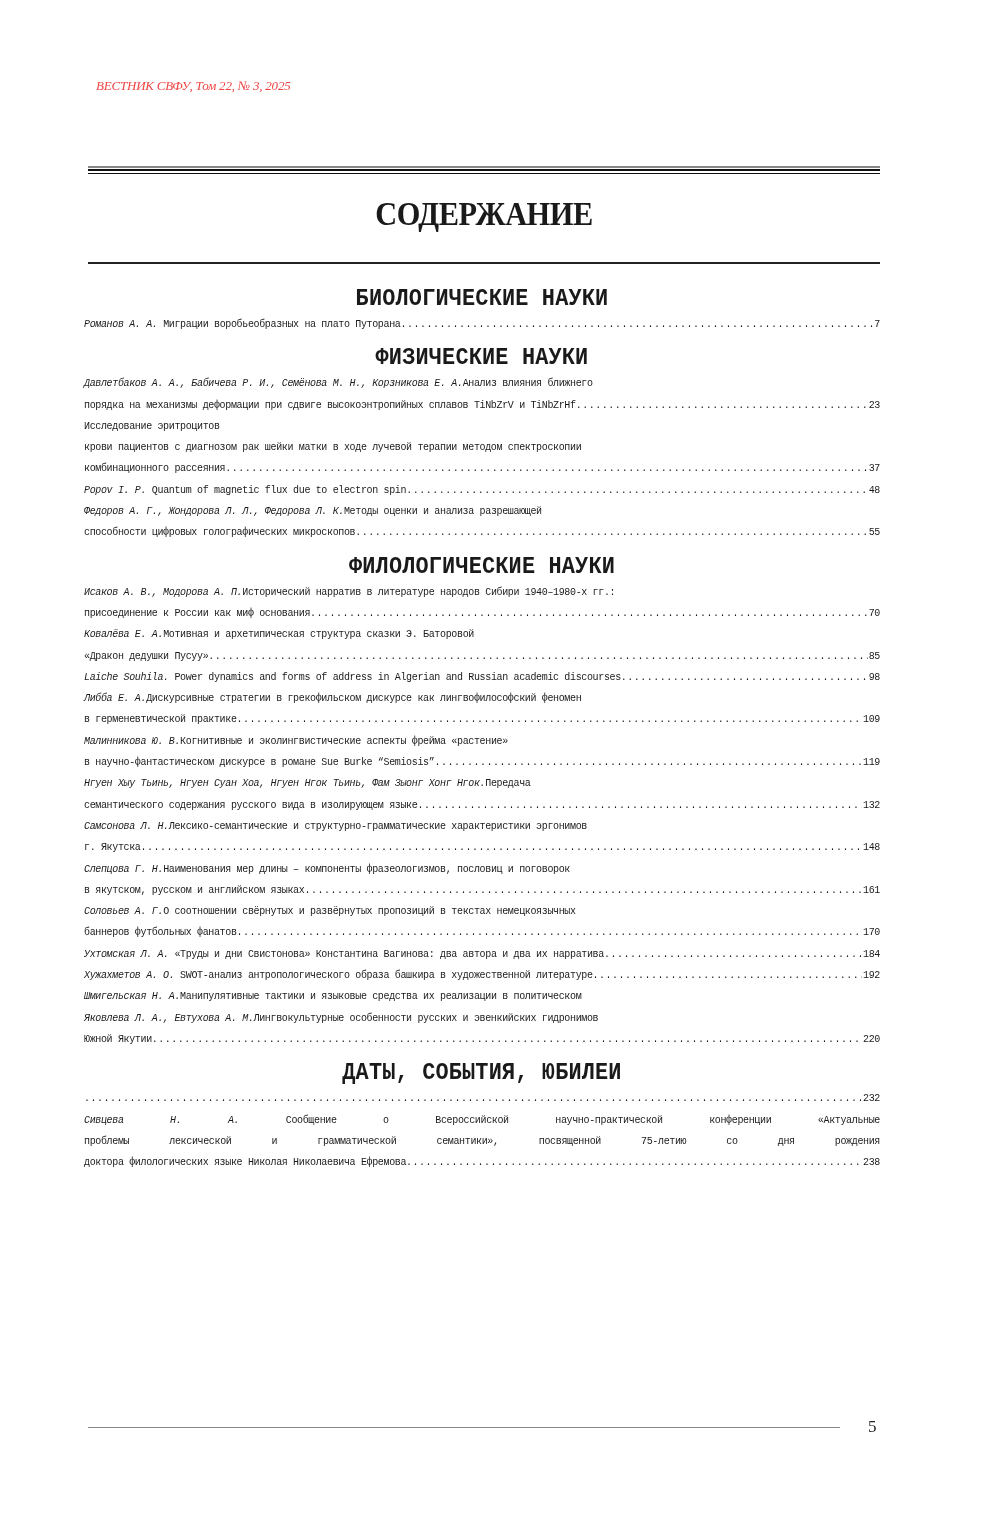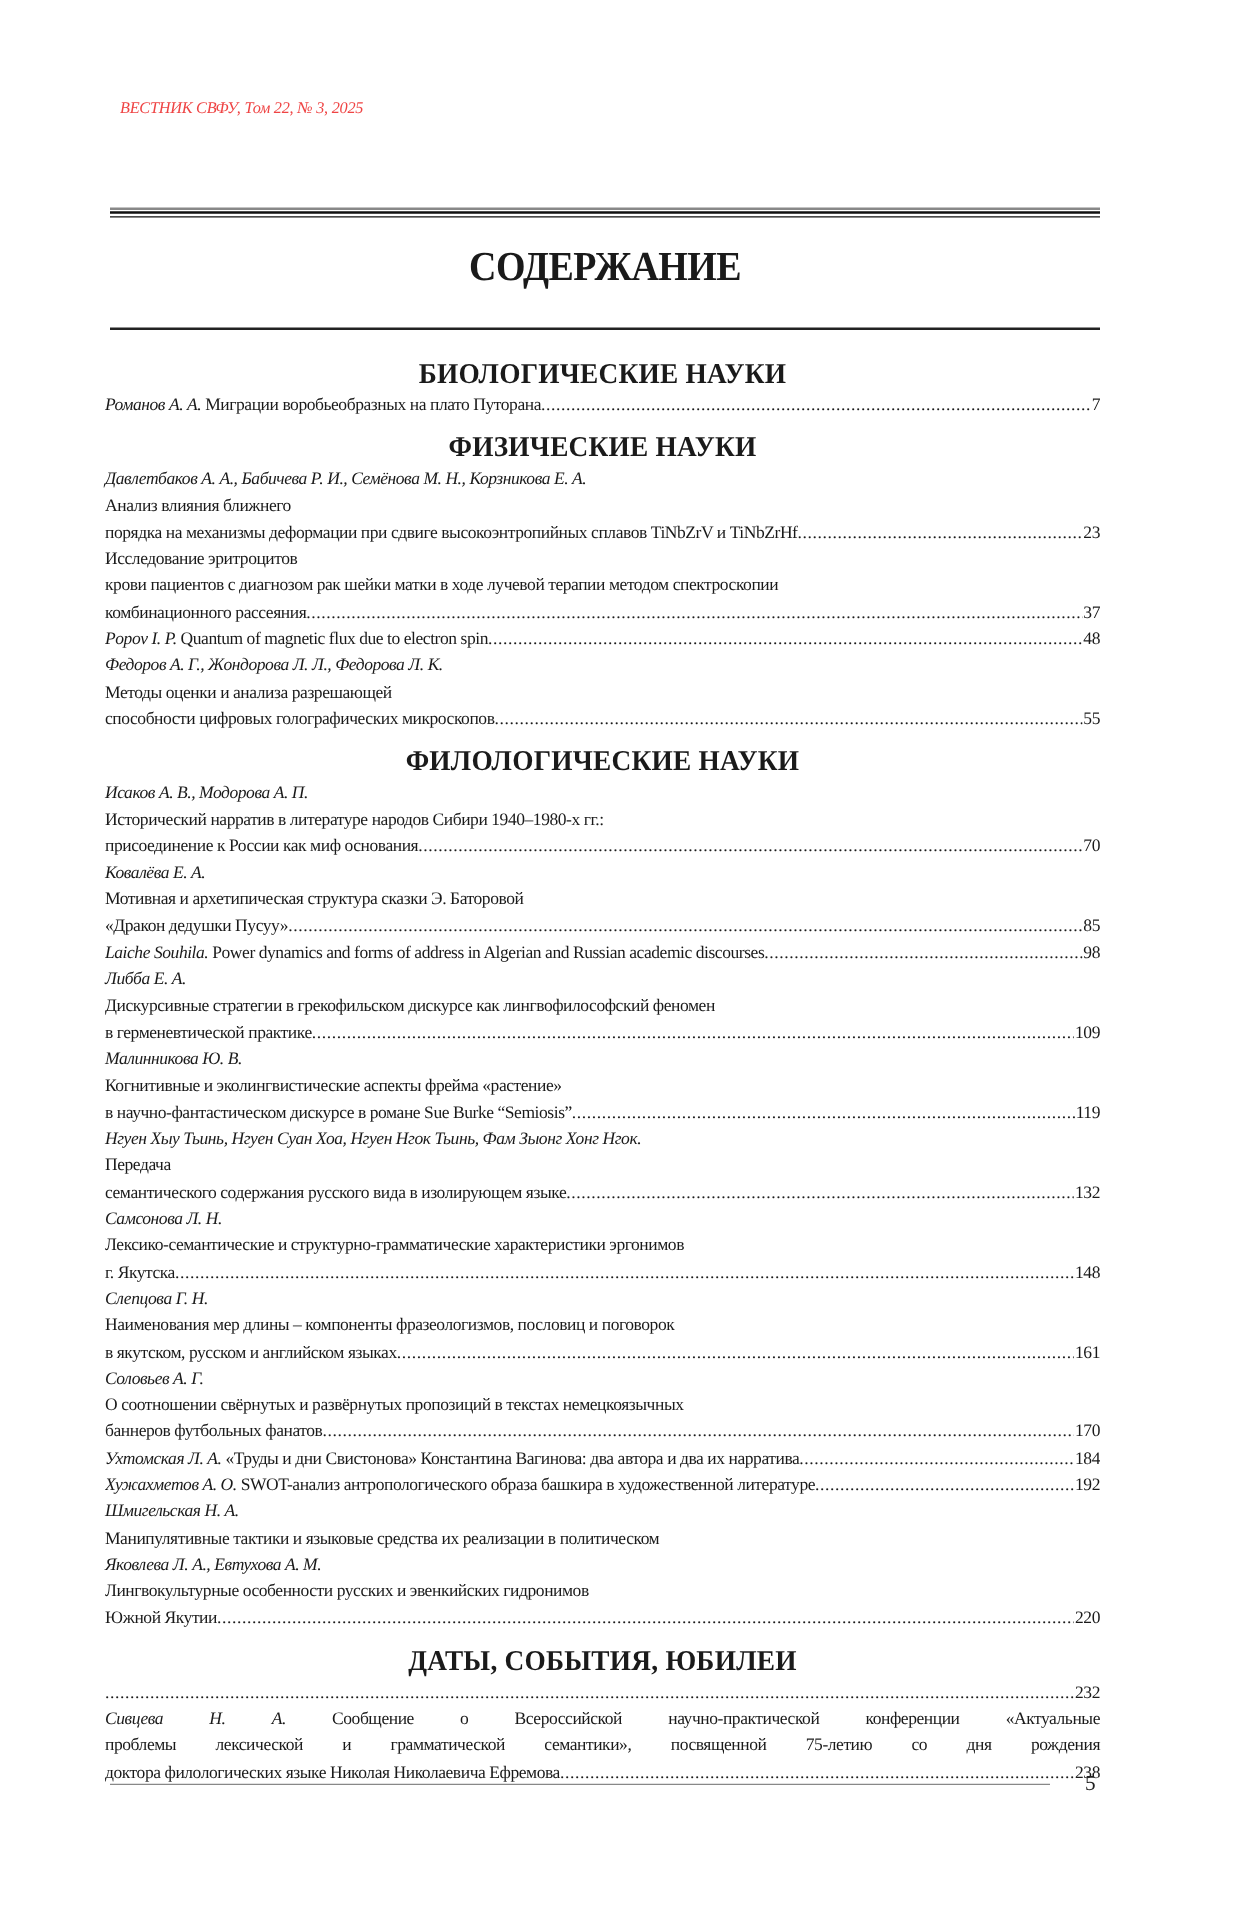--- a/index.html
+++ b/index.html
@@ -10,24 +10,24 @@
   .rule-top { position: absolute; left: 88px; width: 792px; top: 166px; }
   .rule-top .l1 { height: 2px; background: #888; }
   .rule-top .l2 { height: 2px; background: #111; margin-top: 1px; }
   .rule-top .l3 { height: 1px; background: #111; margin-top: 2px; }
   .page-title { position: absolute; left: 88px; width: 792px; top: 196px; text-align: center;
          font-size: 33px; font-weight: bold; letter-spacing: -0.5px; transform: scaleX(0.92); }
   .rule-mid { position: absolute; left: 88px; width: 792px; top: 262px; height: 2px; background: #222; }
   .toc { position: absolute; left: 84px; width: 796px; top: 284px; }
   .section-head { text-align: center; font-weight: bold; font-size: 23px; margin: 0; letter-spacing: 0.2px;
          line-height: 30px; transform: scaleX(0.95); }
-  .section { margin-bottom: 8px; }
+  .section { margin-bottom: 8px; font-family: Liberation Mono, monospace; }
   .section + .section .section-head { margin-top: 0; }
-  .entry { font-size: 14px; line-height: 21.3px; letter-spacing: -0.35px; }
-  .entry .line { display: flex; white-space: nowrap; flex-direction: column; }
+  .entry { font-size: 10px; line-height: 21.3px; letter-spacing: -0.35px; }
+  .entry .line { display: flex; white-space: nowrap; }
   .entry .authors { font-style: italic; }
   .entry .lastline { display: flex; white-space: nowrap; overflow: hidden; }
   .entry .lastline .txt { flex: 0 0 auto; }
   .entry .lastline .dots { flex: 1 1 auto; overflow: hidden; white-space: nowrap; }
   .entry .lastline .dots::after { content: "..................................................................................................................................................................................................................................................................................................................................................................................."; letter-spacing: 0.5px; }
   .entry .lastline .page { flex: 0 0 auto; padding-left: 1px; }
   .entry.justify .body-line { text-align: justify; text-align-last: justify; white-space: normal; display: block; }
   .footer-rule { position: absolute; left: 88px; width: 752px; top: 1427px; height: 1px; background: #888; }
   .page-number { position: absolute; left: 868px; top: 1417px; font-size: 17px; color: #222; }
 </style>

